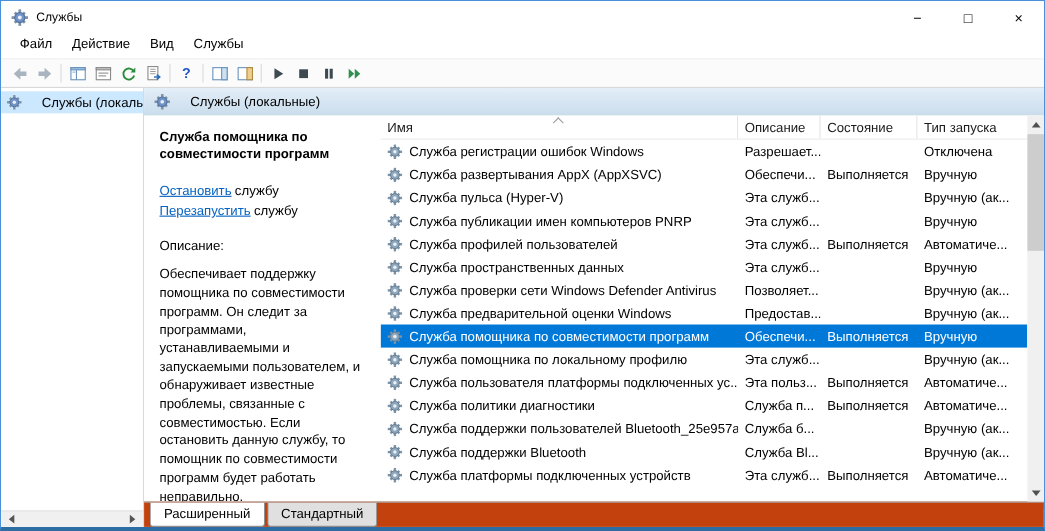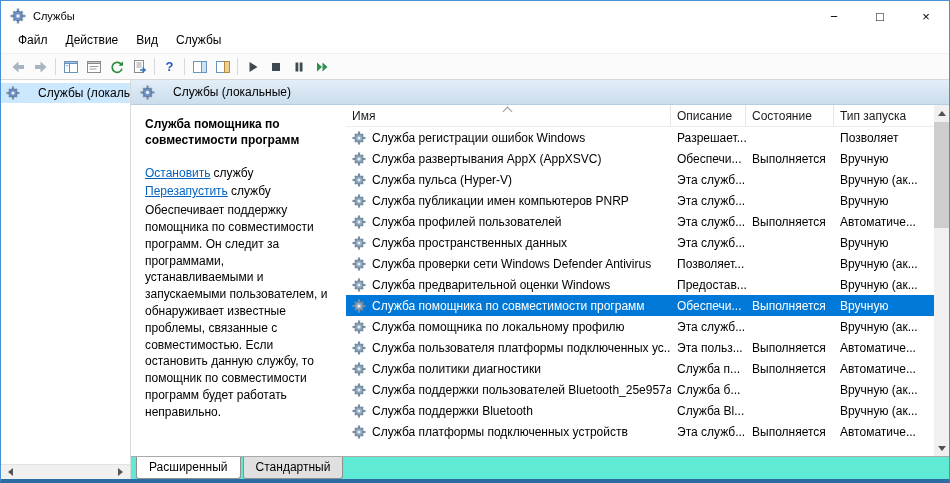--- a/index.html
+++ b/index.html
@@ -52,21 +52,21 @@
   .c-state{width:88px;flex:0 0 88px}
   .c-start{flex:1}
   .srow.selected{background:#0078d7;color:#fff}
   .svc-icon{display:flex;flex:0 0 auto}
   .vscroll{width:15px;flex:0 0 15px;background:#f0f0f0;position:relative}
   .vs-btn{position:absolute;left:0;width:15px;height:15px;display:flex;align-items:center;justify-content:center}
   .vs-up{top:0}.vs-down{bottom:0}
   .tri-up{width:0;height:0;border:4px solid transparent;border-bottom:5px solid #505050;margin-bottom:3px}
   .tri-down{width:0;height:0;border:4px solid transparent;border-top:5px solid #505050;margin-top:3px}
   .vs-thumb{position:absolute;left:0;top:17px;width:15px;height:106px;background:#cdcdcd}
-  .tabs{height:23px;flex:0 0 23px;background:#5eead4;border-top:1px solid #a9a9a9;display:flex;align-items:flex-start;padding-left:5px;gap:2px}
+  .tabs{height:23px;flex:0 0 23px;background:#c2410c;border-top:1px solid #a9a9a9;display:flex;align-items:flex-start;padding-left:5px;gap:2px}
   .tab{padding:3px 12px 4px;border:1px solid #8f8f8f;border-top:none;border-radius:0 0 3px 3px;background:#e0e0e0}
   .tab.active{background:#fff}
 </style>
 </head>
 <body>
 
 <div class="window">
 
   <div class="titlebar">
     <span class="app-icon">
@@ -238,20 +238,21 @@
       <div class="content">
 
         <div class="detail">
           <div class="detail-title">Служба помощника по совместимости программ</div>
           <div class="svc-link-line">
             <a href="#">Остановить</a><span class="suffix">службу</span>
           </div>
           <div class="svc-link-line">
             <a href="#">Перезапустить</a><span class="suffix">службу</span>
           </div>
+          <div class="desc-label">Описание:</div>
           <div class="desc-text">Обеспечивает поддержку помощника по совместимости программ. Он следит за программами, устанавливаемыми и запускаемыми пользователем, и обнаруживает известные проблемы, связанные с совместимостью. Если остановить данную службу, то помощник по совместимости программ будет работать неправильно.</div>
         </div>
 
         <div class="table-area">
           <div class="thead">
             <span class="th th-name">Имя</span>
             <span class="th th-desc">Описание</span>
             <span class="th th-state">Состояние</span>
             <span class="th th-start">Тип запуска</span>
             <span class="sort-caret"></span>
@@ -271,21 +272,21 @@
           </g>
           <circle cx="8" cy="8" r="4.6" fill="#8fa7bc"></circle>
                       <circle cx="8" cy="8" r="4.6" fill="none" stroke="#62798e"></circle>
           <circle cx="8" cy="8" r="1.8" fill="#eaf0f6"></circle>
         </svg>
       </span>
       <span class="nm">Служба регистрации ошибок Windows</span>
     </span>
     <span class="cell c-desc">Разрешает...</span>
     <span class="cell c-state"></span>
-    <span class="cell c-start">Позволяет</span>
+    <span class="cell c-start">Отключена</span>
   </div>
 
   <div class="srow">
     <span class="cell c-name">
       <span class="svc-icon">
         <svg width="14" height="14" viewBox="0 0 16 16">
           <g fill="#7d93a8">
             <rect x="6.75" y="0.5" width="2.5" height="15"></rect>
                         <rect x="0.5" y="6.75" width="15" height="2.5"></rect>
             <g transform="rotate(45 8 8)">

